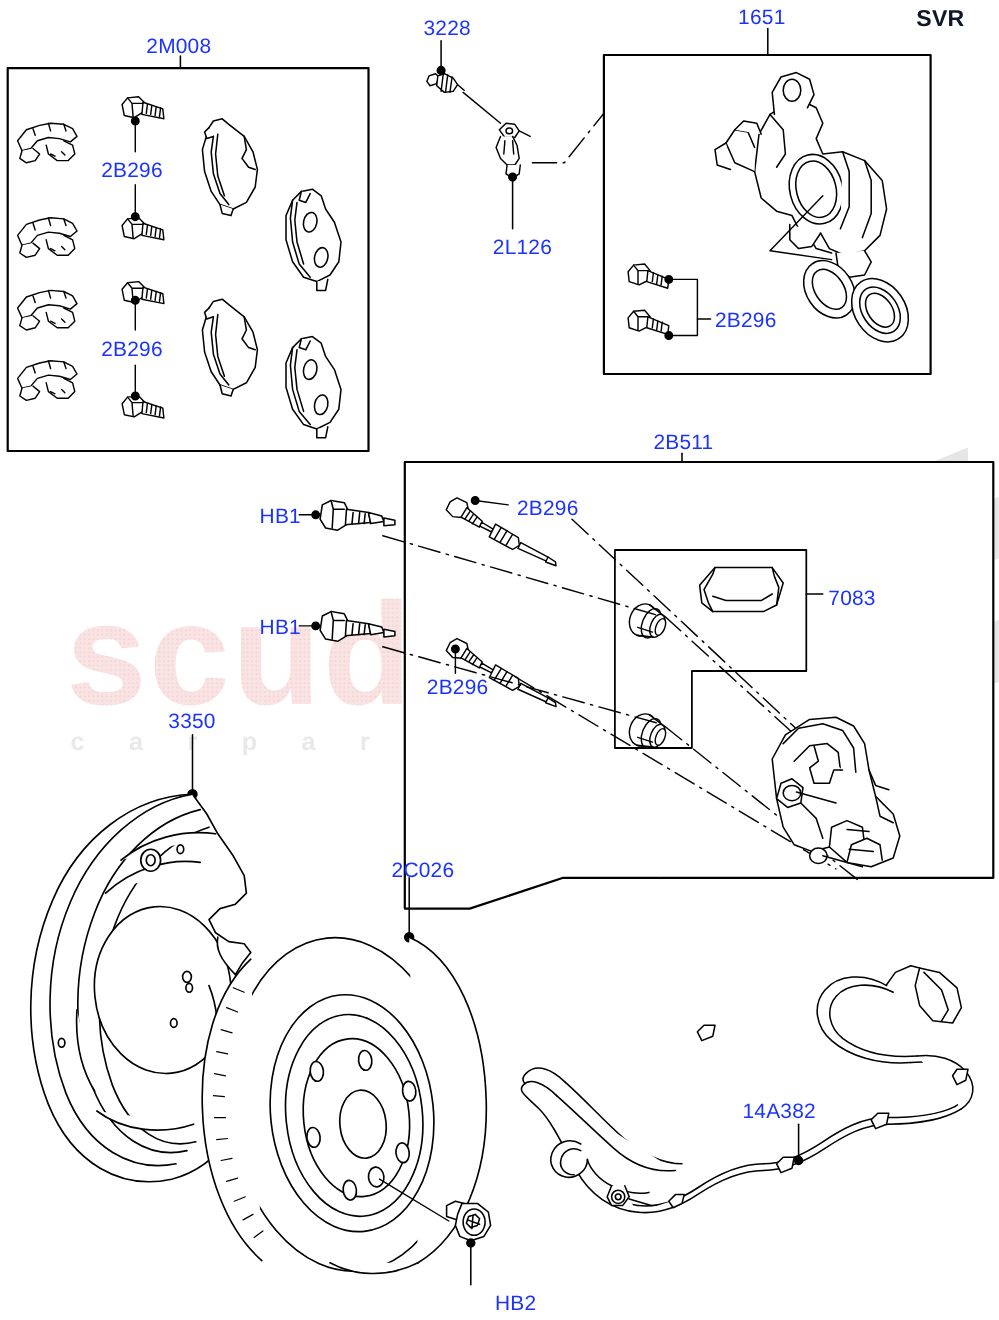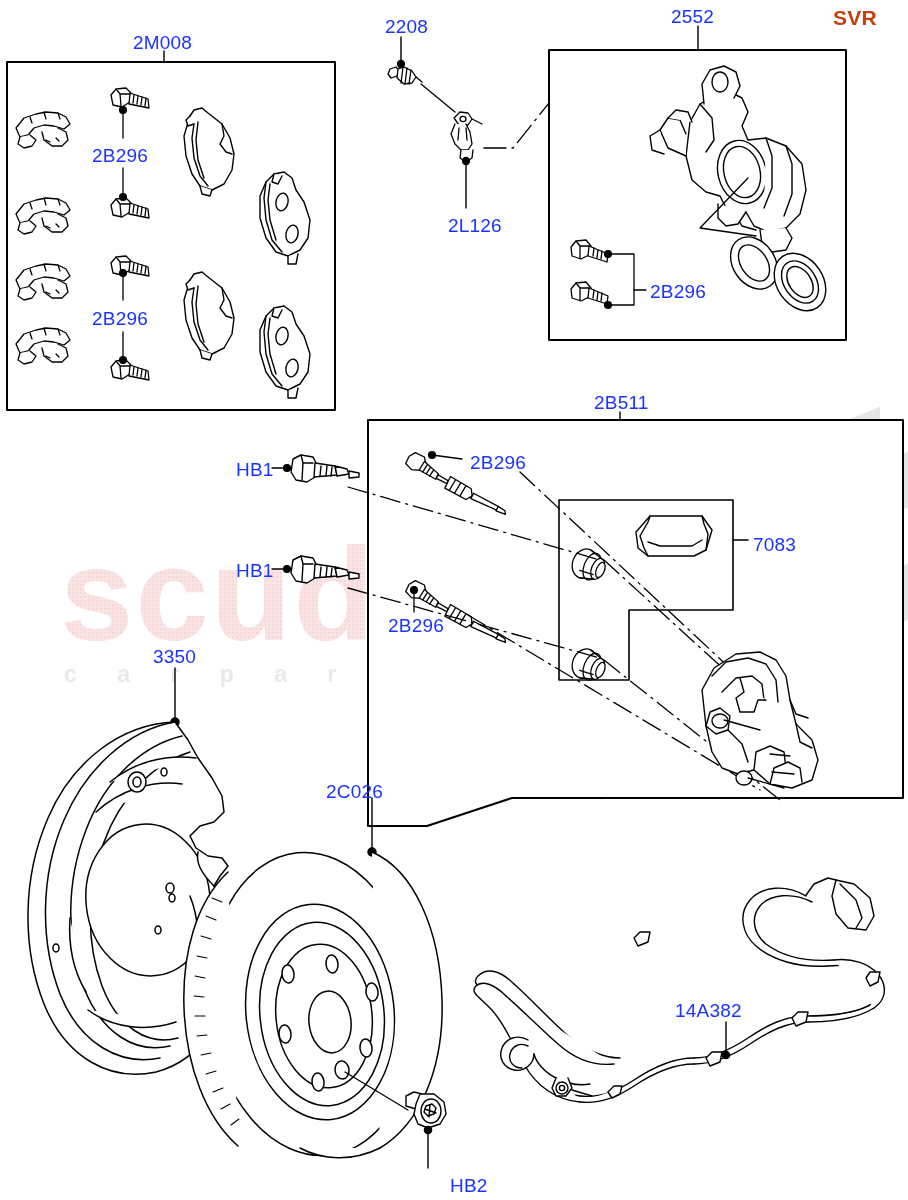--- a/index.html
+++ b/index.html
@@ -1,21 +1,21 @@
 <!DOCTYPE html>
 <html><head>
 <meta charset="utf-8">
 <style>
   html,body{margin:0;padding:0;background:#ffffff;}
   body{width:908px;height:1200px;position:relative;overflow:hidden;
        font-family:"Liberation Sans", sans-serif;}
   #stage{position:absolute;left:0;top:0;width:908px;height:1200px;background:#fff;}
   .lbl{position:absolute;color:#1a33ff;font-size:19px;font-family:"Liberation Sans",sans-serif;
        white-space:nowrap;letter-spacing:.2px;}
-  .lbl.blk{color:#c2410c;font-weight:bold;font-size:21px;}
+  .lbl.blk{color:#0f172a;font-weight:bold;font-size:21px;}
   svg{position:absolute;left:0;top:0;}
   #artwork{z-index:3;}
   #watermark{z-index:1;}
   .wm-text{font-family:"Liberation Sans",sans-serif;font-weight:bold;}
   .labels{position:absolute;left:0;top:0;width:908px;height:1200px;z-index:5;}
 </style>
 </head>
 <body>
 
 <div id="stage">
@@ -508,30 +508,30 @@
       <circle cx="726" cy="1055" r="3.6" fill="#000"></circle>
       <line x1="726" y1="1055" x2="726" y2="1022" stroke-width="1.4"></line>
     </g>
 
   </svg>
 
   <div class="labels">
     <span class="lbl" style="left:133px;top:32px">2M008</span>
     <span class="lbl" style="left:92px;top:145px">2B296</span>
     <span class="lbl" style="left:92px;top:308px">2B296</span>
-    <span class="lbl" style="left:385px;top:16px">2208</span>
+    <span class="lbl" style="left:385px;top:16px">3228</span>
     <span class="lbl" style="left:448px;top:215px">2L126</span>
-    <span class="lbl" style="left:671px;top:6px">2552</span>
+    <span class="lbl" style="left:671px;top:6px">1651</span>
     <span class="lbl blk" style="left:833px;top:6px">SVR</span>
     <span class="lbl" style="left:650px;top:281px">2B296</span>
     <span class="lbl" style="left:594px;top:392px">2B511</span>
     <span class="lbl" style="left:236px;top:459px">HB1</span>
     <span class="lbl" style="left:236px;top:560px">HB1</span>
     <span class="lbl" style="left:470px;top:452px">2B296</span>
     <span class="lbl" style="left:388px;top:615px">2B296</span>
     <span class="lbl" style="left:753px;top:534px">7083</span>
     <span class="lbl" style="left:153px;top:646px">3350</span>
-    <span class="lbl" style="left:326px;top:781px">2C026</span>
+    <span class="lbl" style="left:356px;top:781px">2C026</span>
     <span class="lbl" style="left:675px;top:1000px">14A382</span>
     <span class="lbl" style="left:450px;top:1175px">HB2</span>
   </div>
 
 </div>
 
 </body></html>

